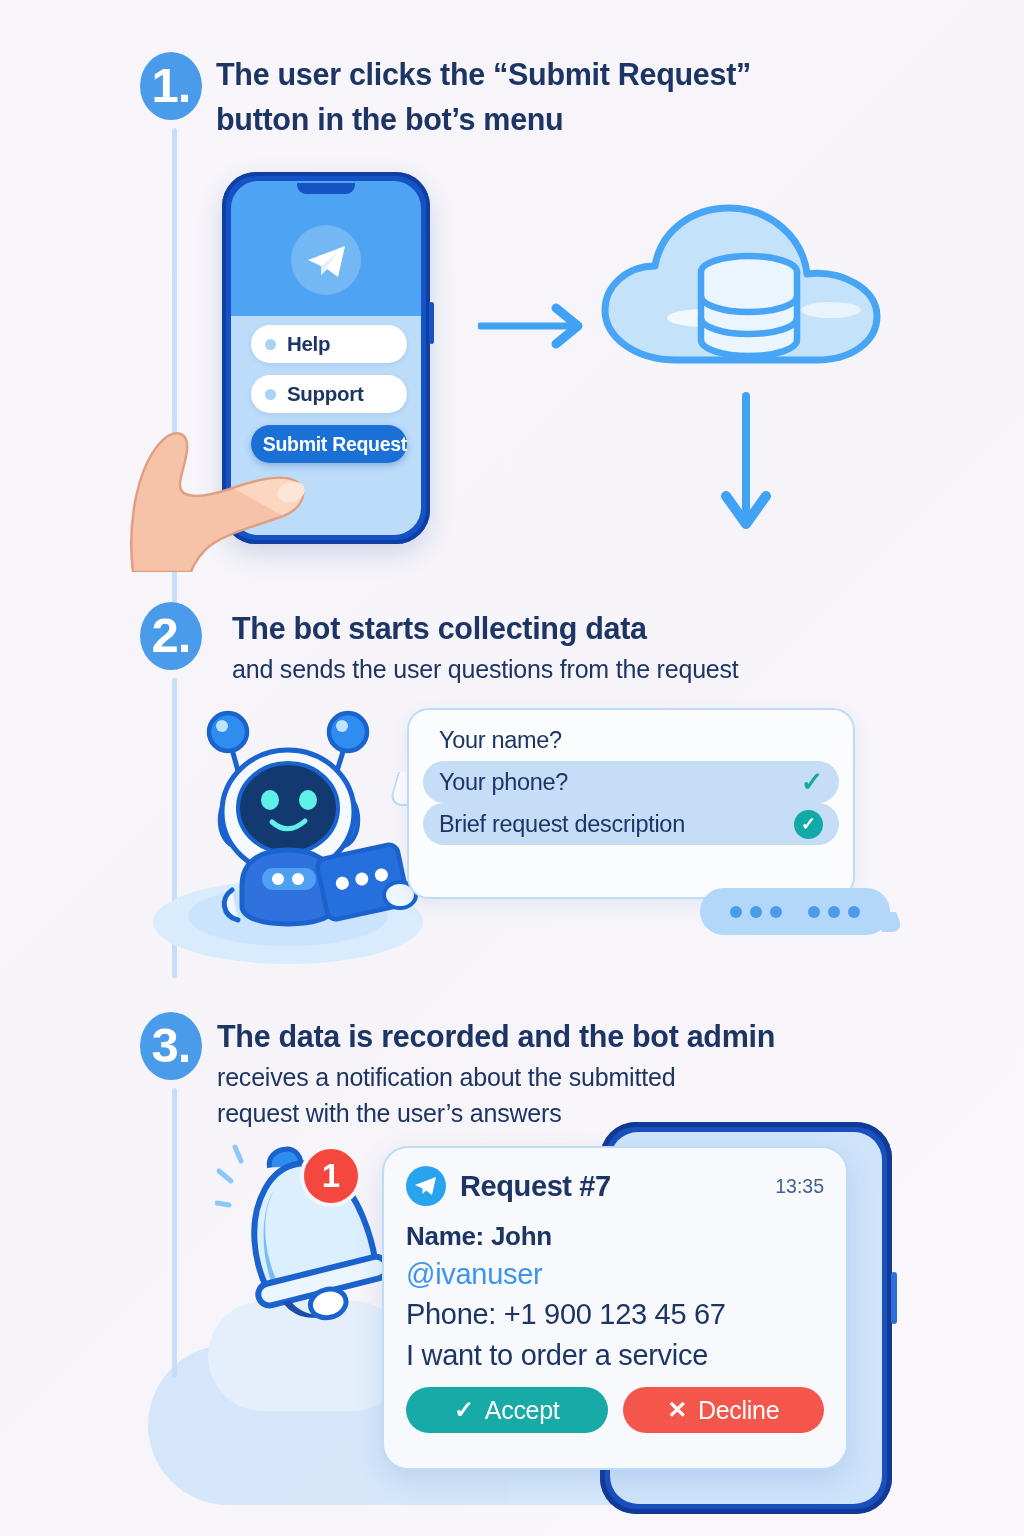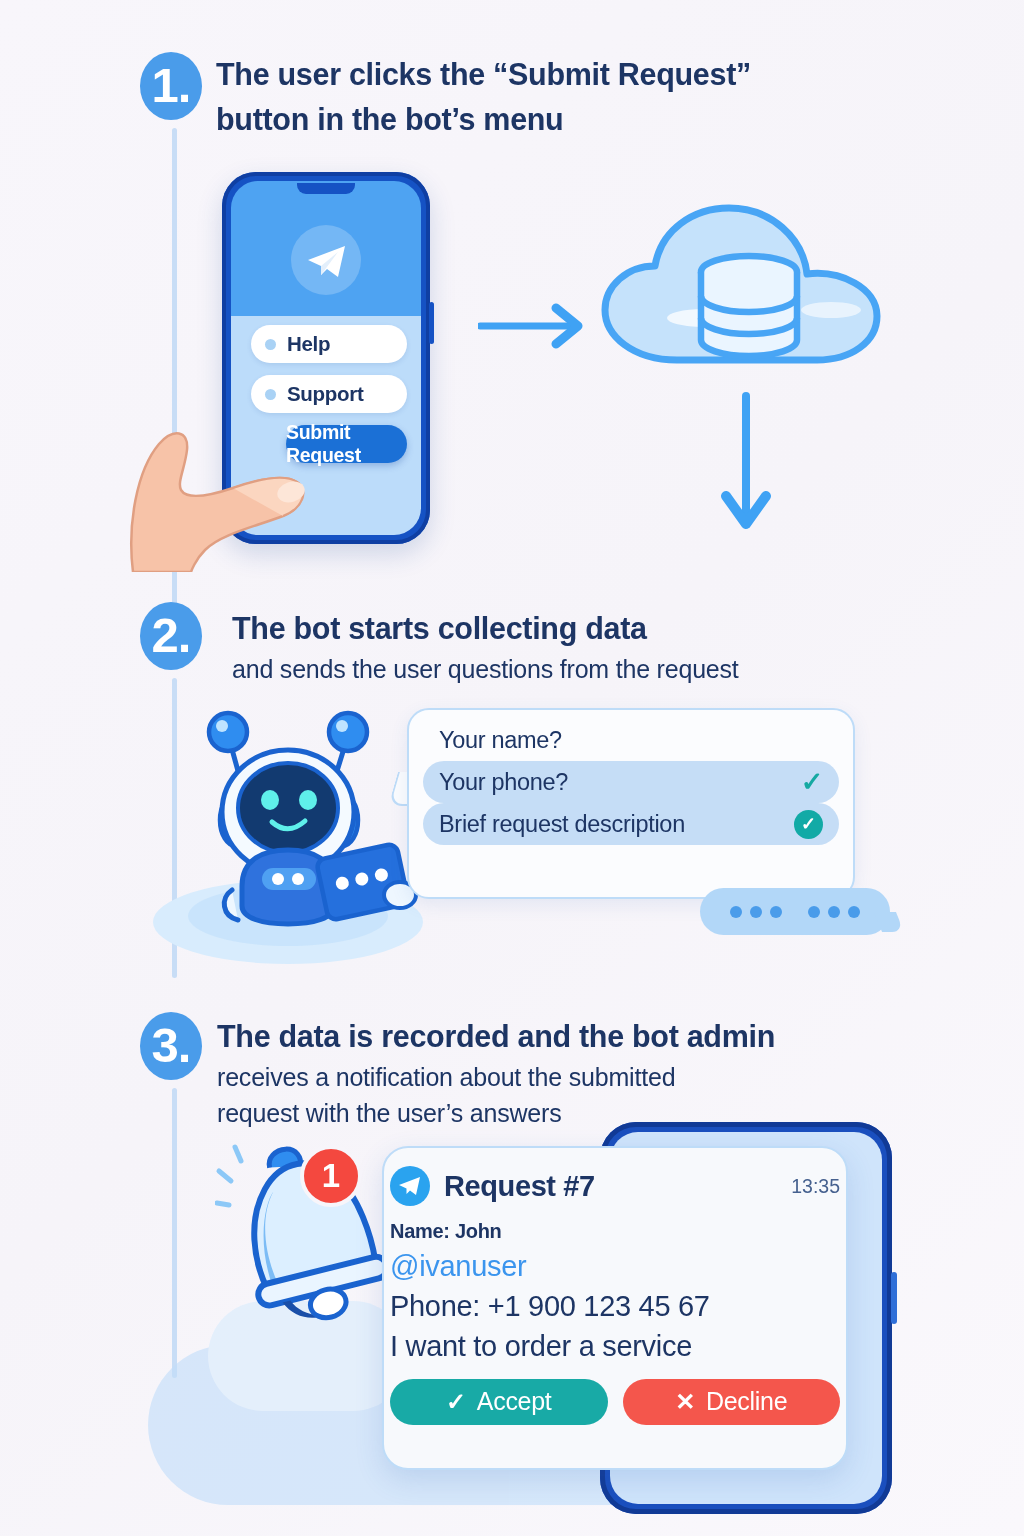--- a/index.html
+++ b/index.html
@@ -37,22 +37,22 @@
                width: 70px; height: 70px; border-radius: 50%; background: rgba(255,255,255,.22); }
   .tg-circle svg { position:absolute; left:16px; top:20px; }
   .side-btn { position:absolute; right:-4px; top:130px; width:5px; height:42px;
               background:#1552c4; border-radius:3px; }
   .menu { position: absolute; left: 20px; right: 14px; top: 144px; }
   .pill { display:flex; align-items:center; height: 38px; border-radius: 19px;
           margin-bottom: 12px; padding-left: 14px;
           font-size: 20.5px; font-weight: bold; letter-spacing:-0.3px; }
   .pill.light { background:#ffffff; color:#1d3564; box-shadow:0 2px 5px rgba(40,80,160,.12); }
   .pill.light .dot { width:11px; height:11px; border-radius:50%; background:#a9d2f5; margin-right:11px; }
-  .pill.solid { background:#1b70d6; color:#ffffff; justify-content:flex-start; padding-left:0;
-                box-shadow:0 3px 7px rgba(20,70,160,.28); font-size:19.5px;margin-left:35px; }
+  .pill.solid { background:#1b70d6; color:#ffffff; justify-content:flex-end; padding-left:0;
+                box-shadow:0 3px 7px rgba(20,70,160,.28); font-size:19.5px; }
   
   .hand { position:absolute; left:125px; top:404px; width:210px; height:168px; }
 
   
   .cloud-wrap { position:absolute; left:585px; top:200px; width:330px; height:180px; }
   .arrow-h { position:absolute; left:478px; top:302px; width:112px; height:48px; }
   .arrow-v { position:absolute; left:718px; top:392px; width:56px; height:146px; }
 
   
   .robot { position:absolute; left:138px; top:690px; width:300px; height:275px; }
@@ -90,29 +90,29 @@
            text-align:center; }
   .phone3 { position:absolute; left:600px; top:1122px; width:292px; height:392px;
             border-radius:36px; background:#1a4fbe;
             box-shadow: inset 0 0 0 5px #113a96; }
   .phone3-in { position:absolute; left:10px; top:10px; right:10px; bottom:10px;
                border-radius:28px; background:#cfe4fb; }
   .phone3-side { position:absolute; right:-5px; top:150px; width:6px; height:52px;
                  background:#2f6fd8; border-radius:3px; }
   .card { position:absolute; left:382px; top:1146px; width:466px; height:324px;
           background:#f7f9fc; border:2.5px solid #bedcf8; border-radius:26px;
-          box-shadow:0 10px 28px rgba(50,100,180,.16); padding:18px 6px; }
+          box-shadow:0 10px 28px rgba(50,100,180,.16); padding:18px 22px; }
   .card-top { display:flex; align-items:center; margin-bottom: 12px; }
   .tg-badge { width:40px; height:40px; border-radius:50%; background:#2aa3ef;
               margin-right:14px; position:relative; flex:none; }
   .tg-badge svg { position:absolute; left:9px; top:11px; }
   .card-title { font-size:29px; font-weight:bold; color:#1d3564; letter-spacing:-0.4px; flex:1; }
   .card-time { font-size:19.5px; color:#46618f; }
   .card-line { font-size:29px; color:#1d3564; line-height:1.39; letter-spacing:-0.3px; }
-  .card-line.bold { font-weight:bold; font-size:20px; }
+  .card-line.bold { font-weight:bold; font-size:26px; }
   .card-line.link { color:#3b95ee; }
   .card-btns { display:flex; gap:15px; margin-top:12px; }
   .btn { flex:1; height:46px; border-radius:23px; display:flex; align-items:center;
          justify-content:center; gap:11px; color:#fff; font-size:25px;
          letter-spacing:-0.3px; border:none; cursor:pointer; font-family:inherit; }
   .btn.accept { background:#18aaa6; }
   .btn.decline { background:#f4564c; }
   .btn .gl { font-size:24px; font-weight:bold; }
   .cloudbase { position:absolute; left:148px; top:1345px; width:560px; height:160px;
                background:#c2deFa; opacity:.62; border-radius:80px; }

